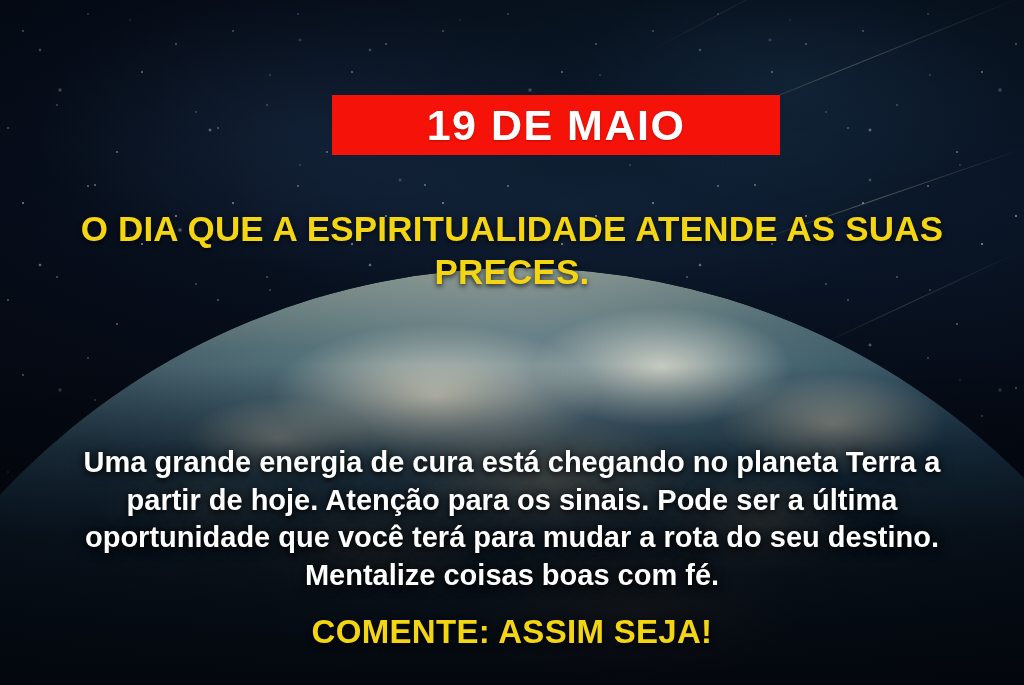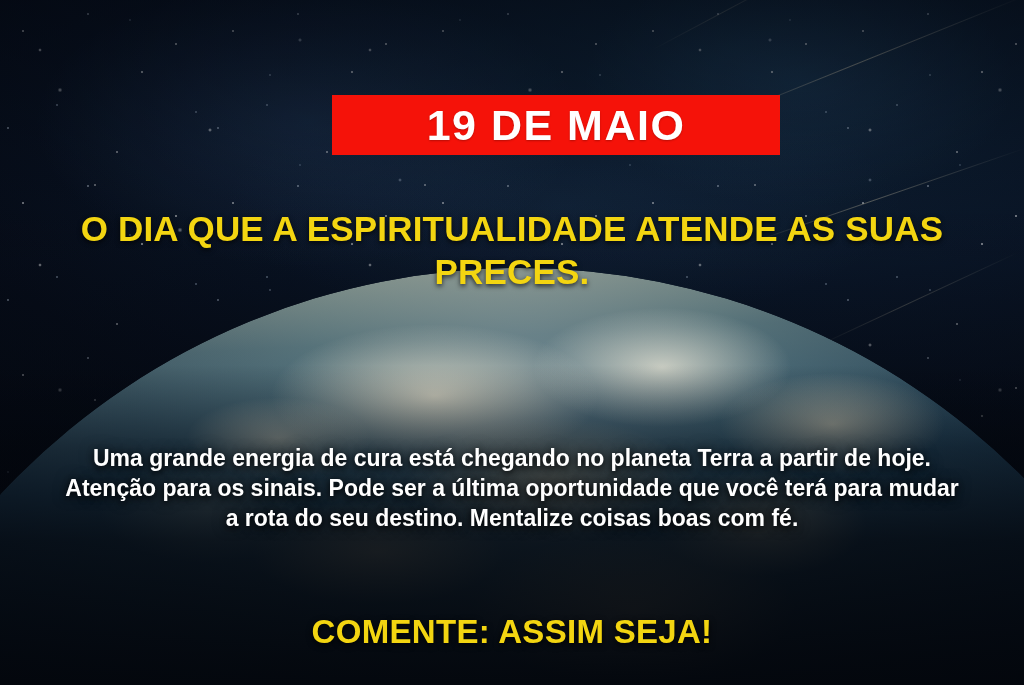--- a/index.html
+++ b/index.html
@@ -182,21 +182,21 @@
     padding:0 30px;
     text-shadow:0 2px 5px rgba(0,0,0,.75);
     margin-top:40px;
   }
 
   .body-copy {
     position:absolute;
     left:0; right:0; top:444px;
     text-align:center;
     color:#ffffff;
-    font-size:23px;
+    font-size:29px;
     font-weight:bold;
     line-height:1.30;
     letter-spacing:0px;
     padding:0 56px;
     text-shadow:0 2px 6px rgba(0,0,0,.9), 0 0 14px rgba(0,0,0,.55);
   }
 
   .cta {
     position:absolute;
     left:0; right:0; top:614px;

